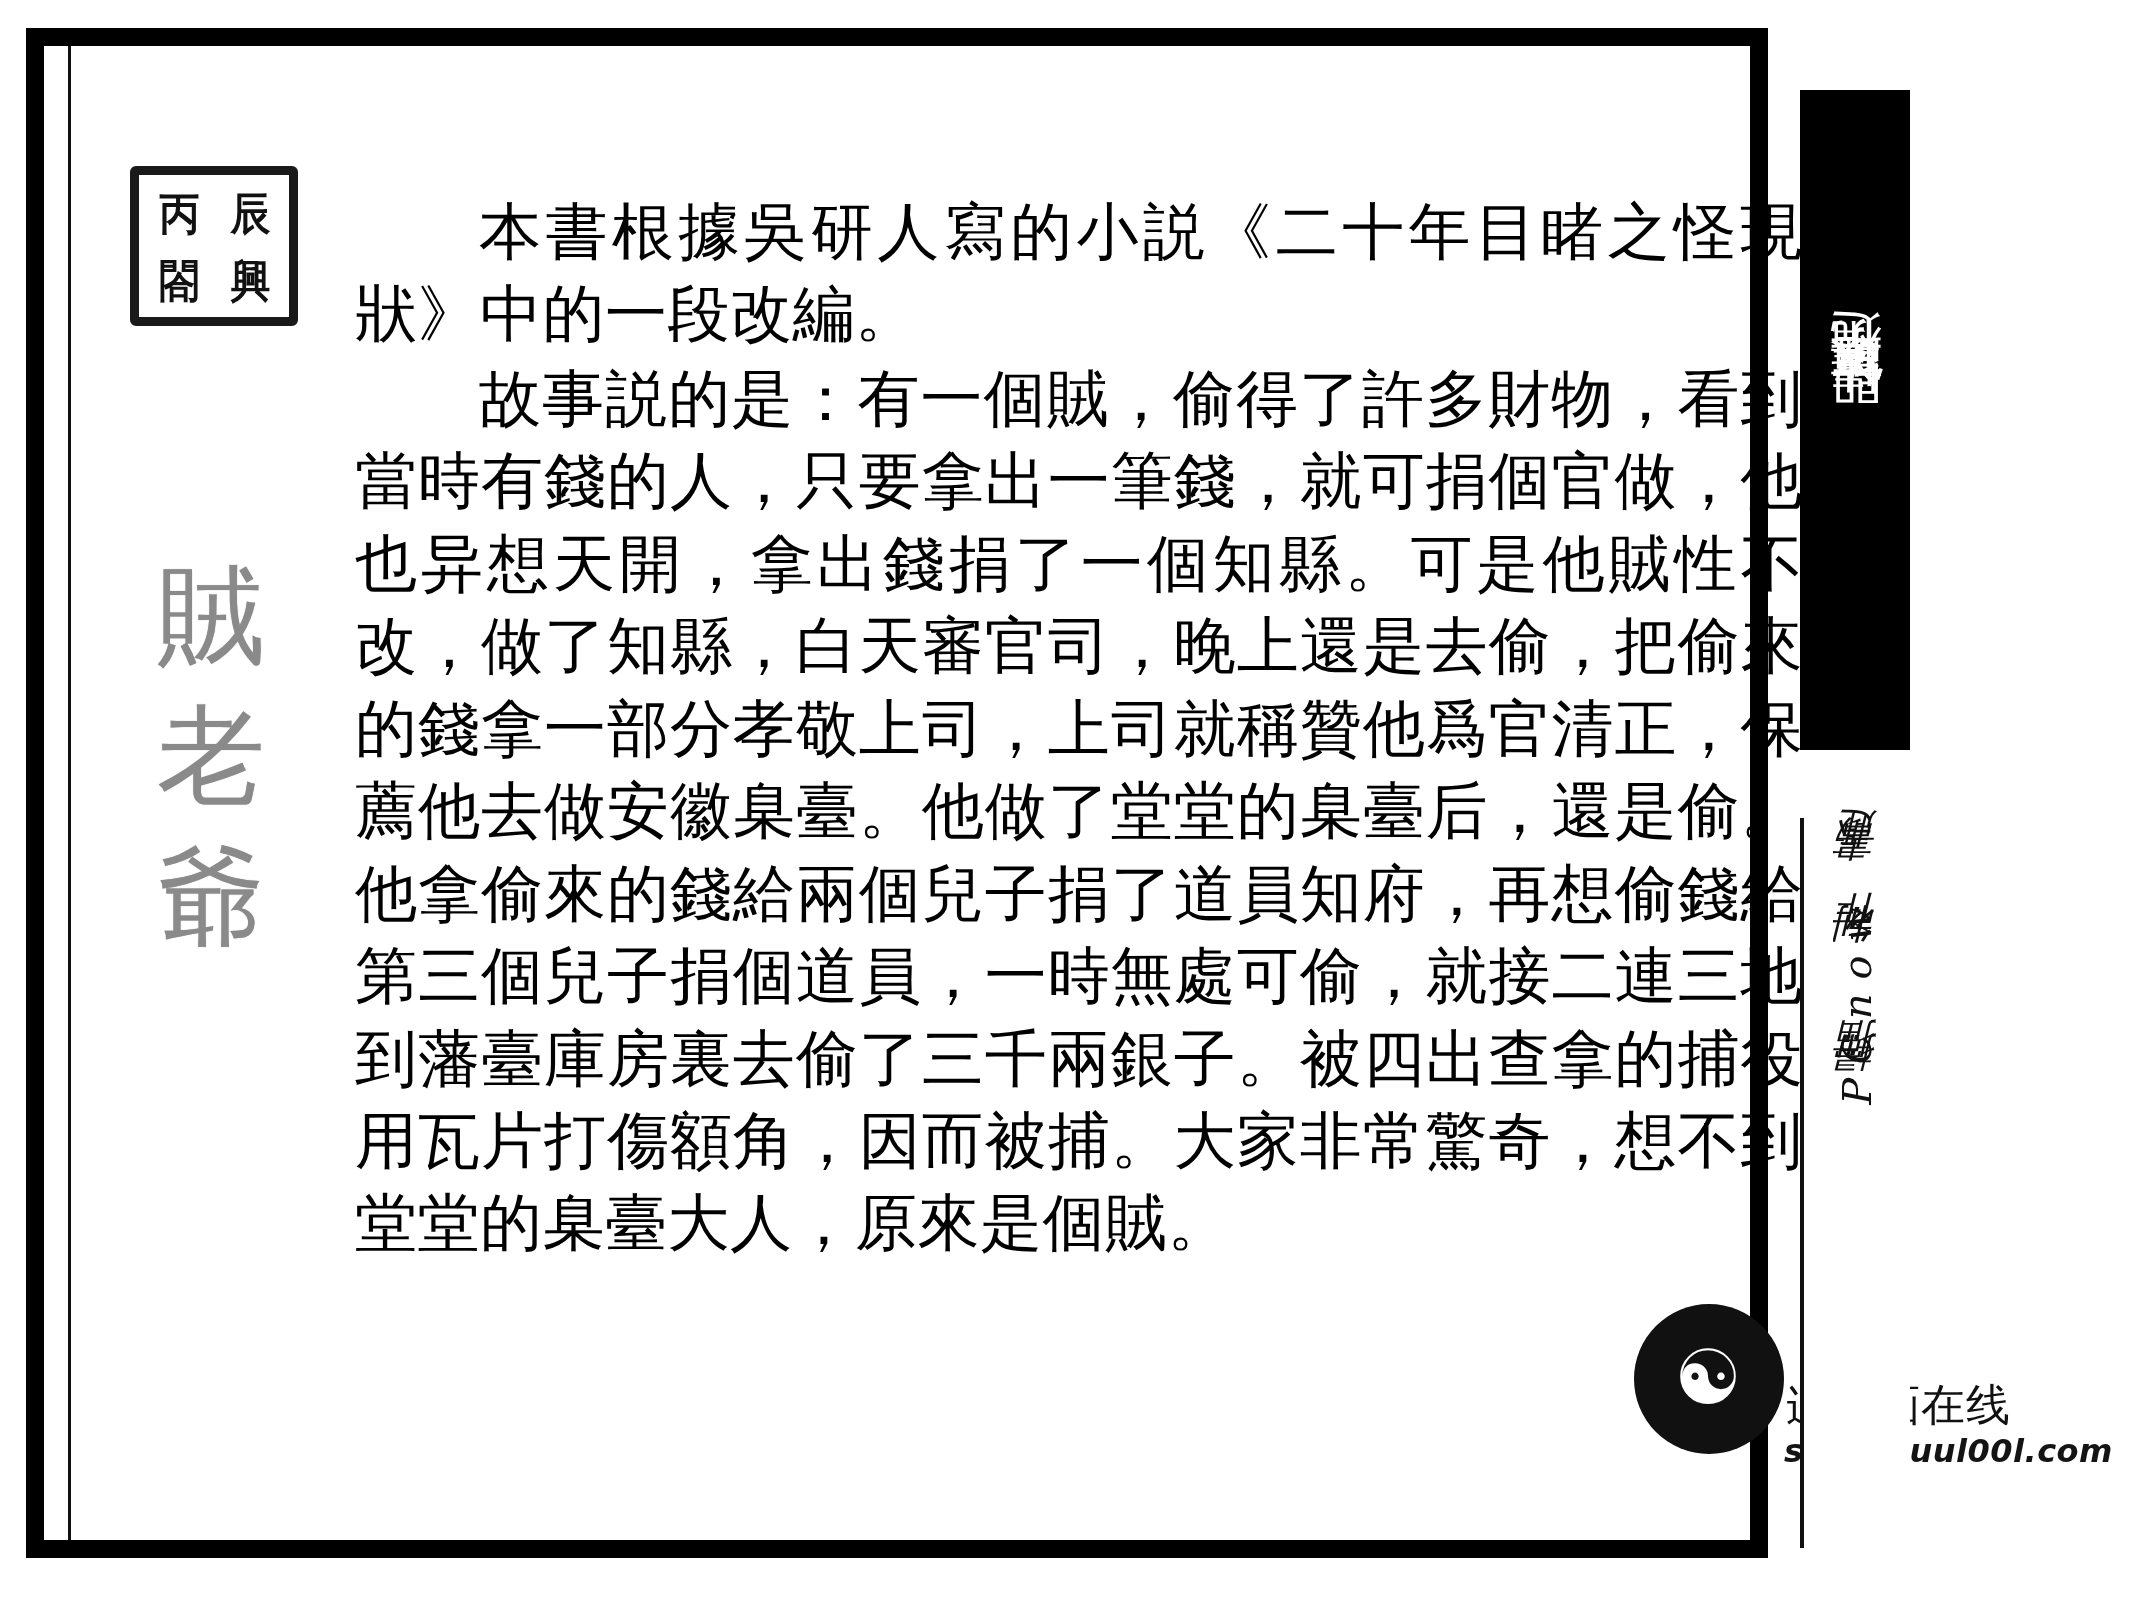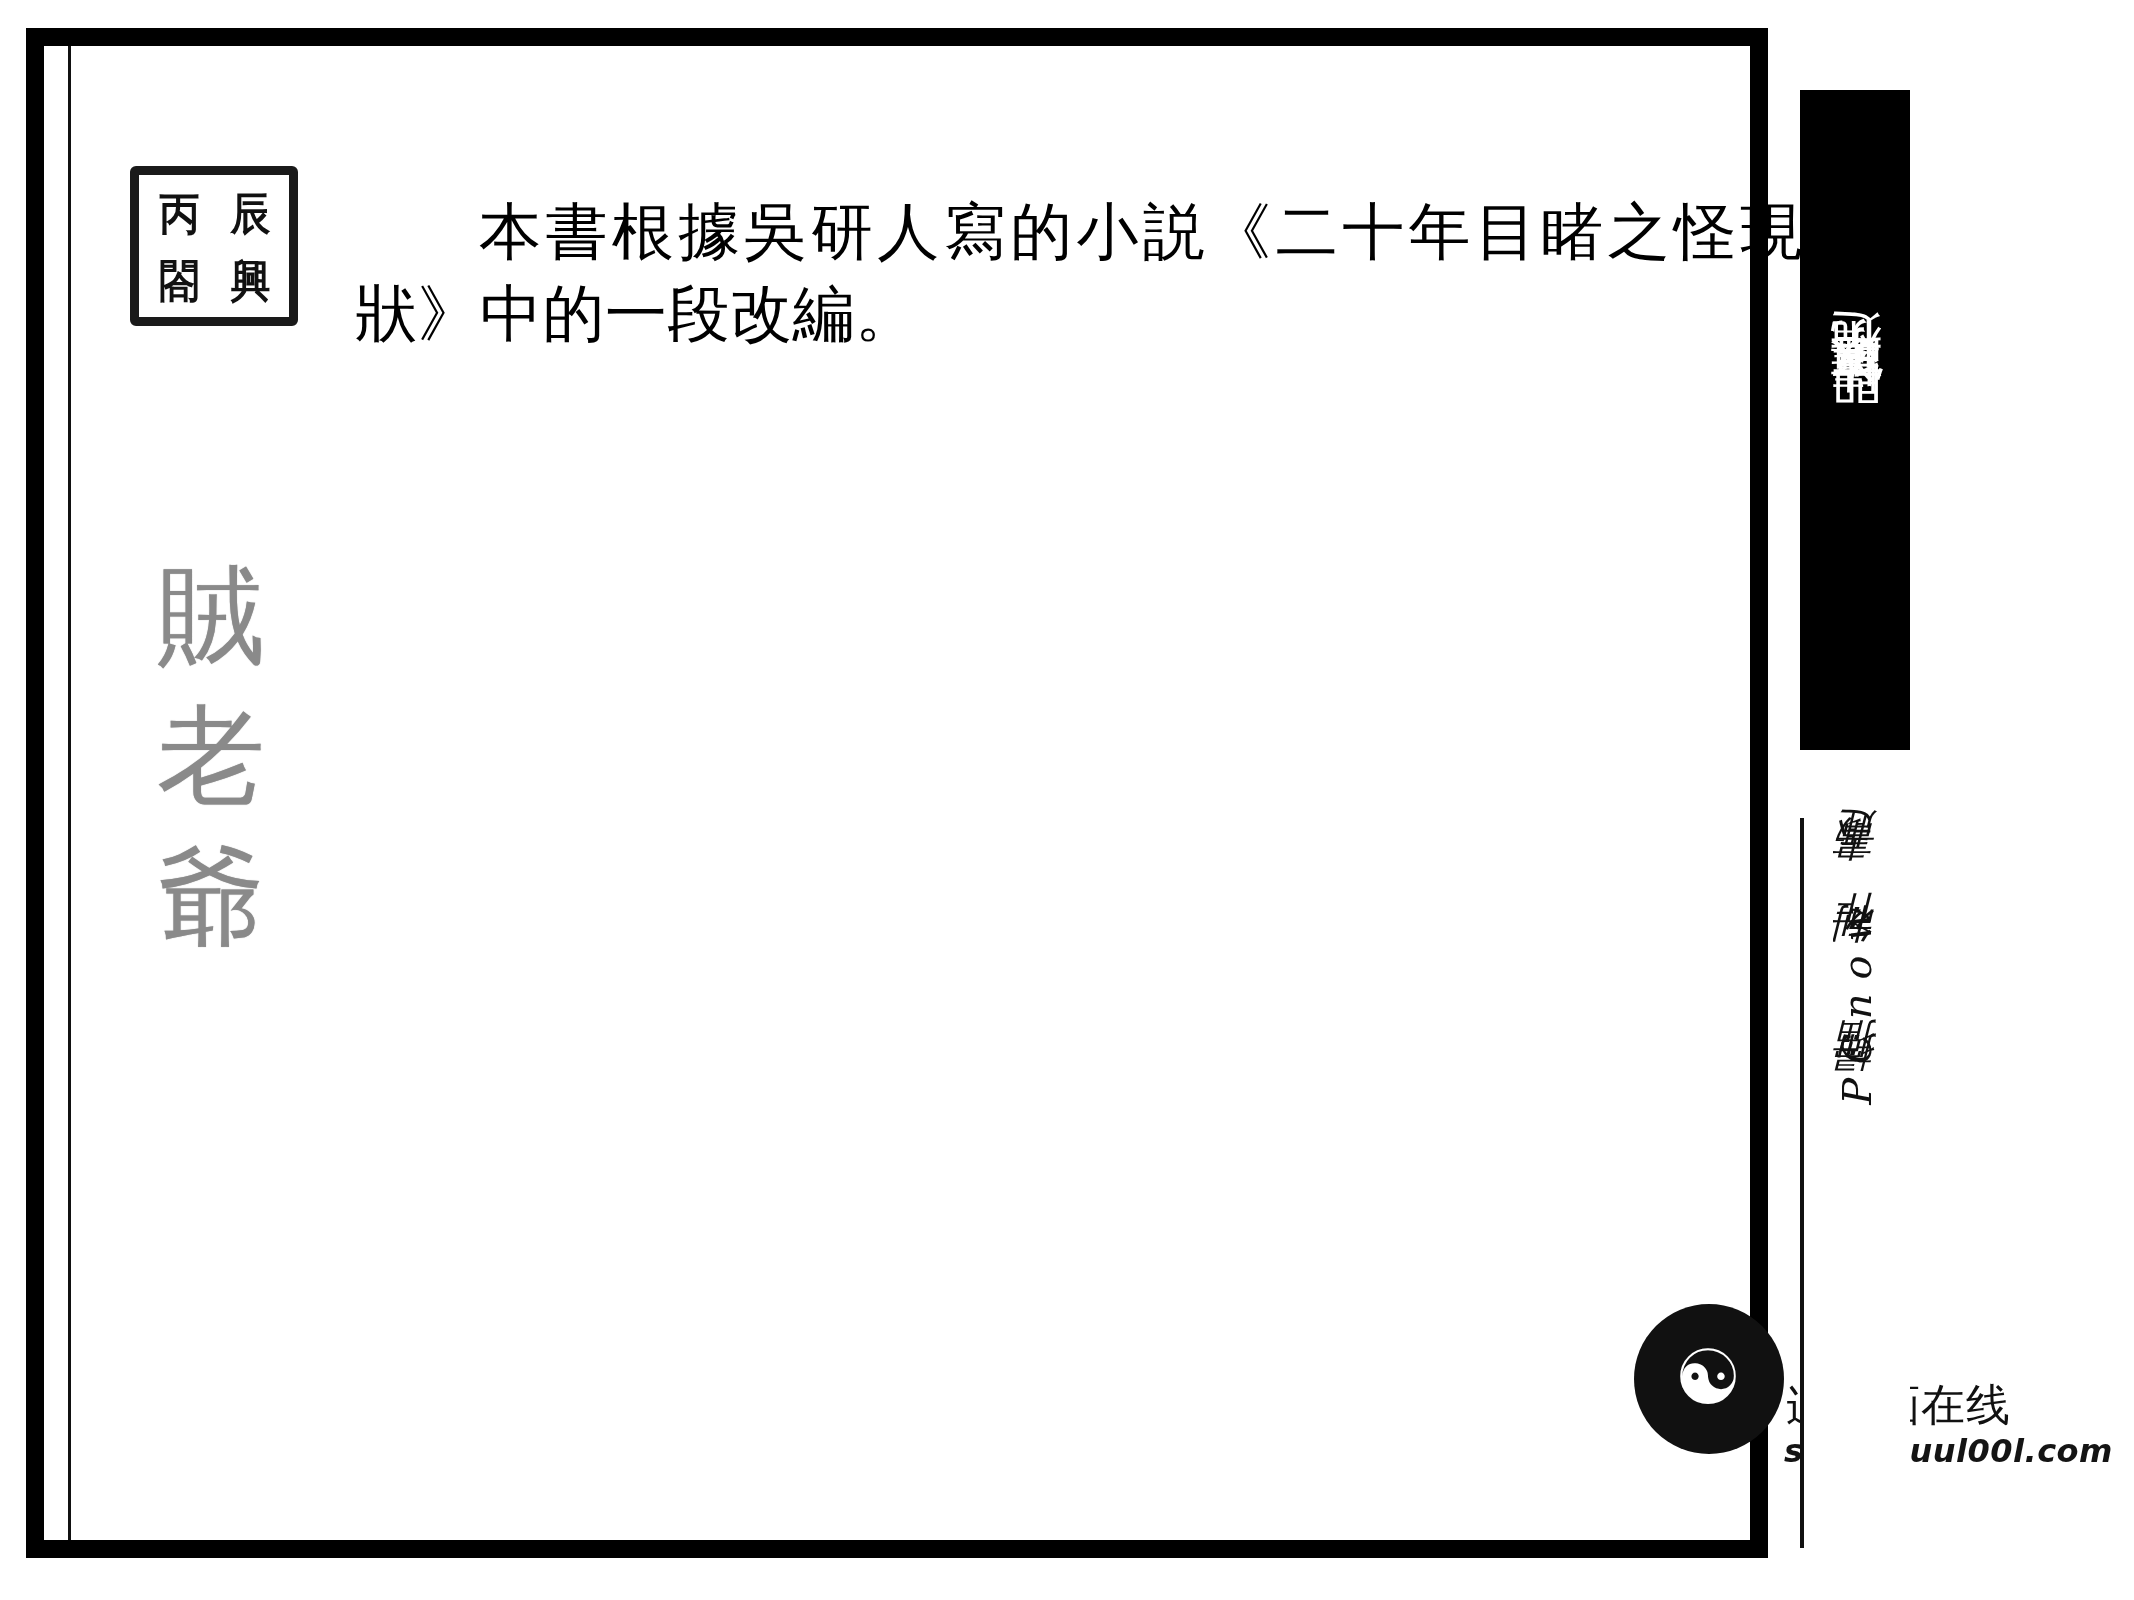--- a/index.html
+++ b/index.html
@@ -266,20 +266,21 @@
       </div>
 
       <div id="vertical-title">
         <span class="vt-ch">賊</span>
         <span class="vt-ch">老</span>
         <span class="vt-ch">爺</span>
       </div>
 
       <div id="body-text">
         <p>本書根據吳研人寫的小説《二十年目睹之怪現狀》中的一段改編。</p>
+        <p>故事説的是：有一個賊，偷得了許多財物，看到當時有錢的人，只要拿出一筆錢，就可捐個官做，他也异想天開，拿出錢捐了一個知縣。可是他賊性不改，做了知縣，白天審官司，晚上還是去偷，把偷來的錢拿一部分孝敬上司，上司就稱贊他爲官清正，保薦他去做安徽臬臺。他做了堂堂的臬臺后，還是偷。他拿偷來的錢給兩個兒子捐了道員知府，再想偷錢給第三個兒子捐個道員，一時無處可偷，就接二連三地到藩臺庫房裏去偷了三千兩銀子。被四出查拿的捕役用瓦片打傷額角，因而被捕。大家非常驚奇，想不到堂堂的臬臺大人，原來是個賊。</p>
       </div>
 
       <div id="watermark">
         <div id="wm-circle">
           <div class="swirl">☯</div>
         </div>
         <div id="wm-text-cn">连环画在线</div>
         <div id="wm-text-url">shuqu.uul00l.com</div>
       </div>
 

